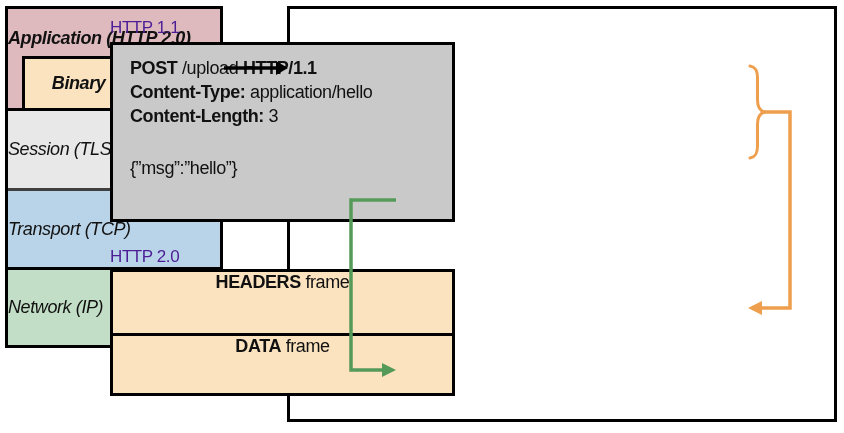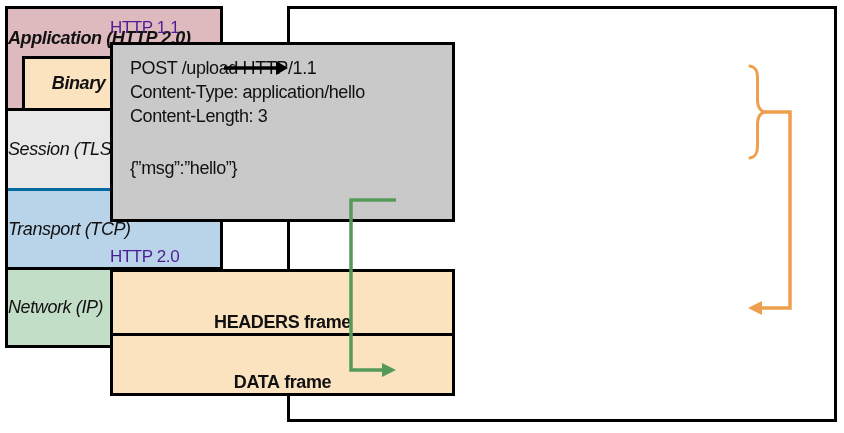--- a/index.html
+++ b/index.html
@@ -17,46 +17,46 @@
   #layer-app{height:99px;background:#debabf;position:relative;
     align-items:flex-start;font-weight:bold;}
   #layer-app .app-label{margin-top:19px;}
   #bf-box{
     position:absolute;left:14px;bottom:-3px;width:186px;height:55px;
     background:#fbe3c0;border:3px solid #000;box-sizing:border-box;
     display:flex;align-items:center;justify-content:center;font-weight:bold;
     font-size:18px;letter-spacing:-0.4px;
   }
   #layer-session{height:80px;border-top:3px solid #000;background:#e8e8e8;}
-  #layer-transport{height:79px;border-top:3px solid #0369a1;background:#b9d3e8;}
+  #layer-transport{height:79px;border-top:3px solid #404040;background:#b9d3e8;}
   #layer-network{height:78px;border-top:3px solid #000;background:#c3dec6;}
   
   #panel{
     position:absolute;left:287px;top:6px;width:550px;height:416px;
     border:3px solid #000;box-sizing:border-box;background:#fff;
   }
   .section-label{
     position:absolute;font-size:17px;letter-spacing:-0.4px;color:#4c1d95;
   }
   #http11-label{left:110px;top:18px;}
   #http20-label{left:110px;top:247px;}
   #request-box{
     position:absolute;left:110px;top:42px;width:345px;height:180px;
     background:#c9c9c9;border:3px solid #000;box-sizing:border-box;
     padding:11px 0 0 17px;
   }
   .req-line{font-size:18px;line-height:24px;letter-spacing:-0.4px;white-space:pre;}
-  .req-line b{font-weight:normal;}
+  .req-line b{font-weight:bold;}
   .req-spacer{height:28px;}
   #frames-box{
     position:absolute;left:110px;top:269px;width:345px;height:127px;
     border:3px solid #000;box-sizing:border-box;background:#fbe3c0;
   }
-  .frame-row{box-sizing:border-box;display:flex;align-items:flex-end;justify-content:center;
-    font-size:18px;letter-spacing:-0.4px;white-space:pre;font-weight:bold;}
+  .frame-row{box-sizing:border-box;display:flex;align-items:flex-start;justify-content:center;
+    font-size:18px;letter-spacing:-0.4px;white-space:pre;}
   #frame-headers{height:61px;}
   #frame-data{height:60px;border-top:3px solid #000;}
   
   #connectors{position:absolute;left:0;top:0;width:844px;height:433px;pointer-events:none;}
 </style>
 </head>
 <body>
 
 <div id="canvas">
 

